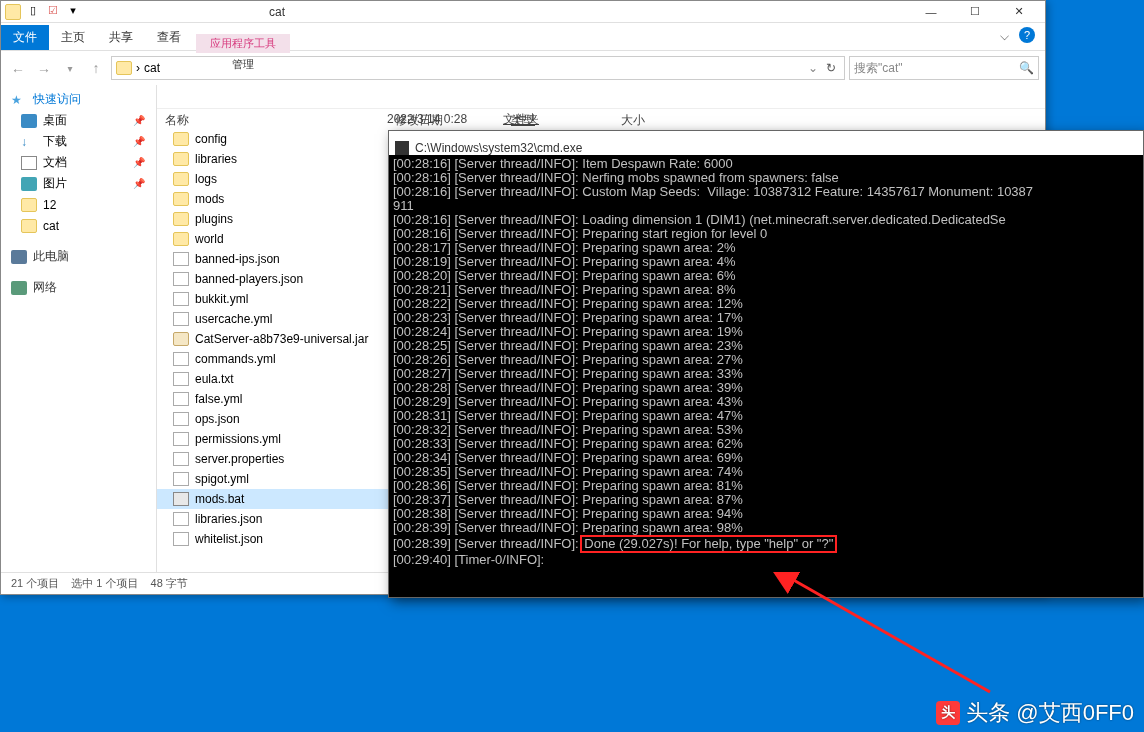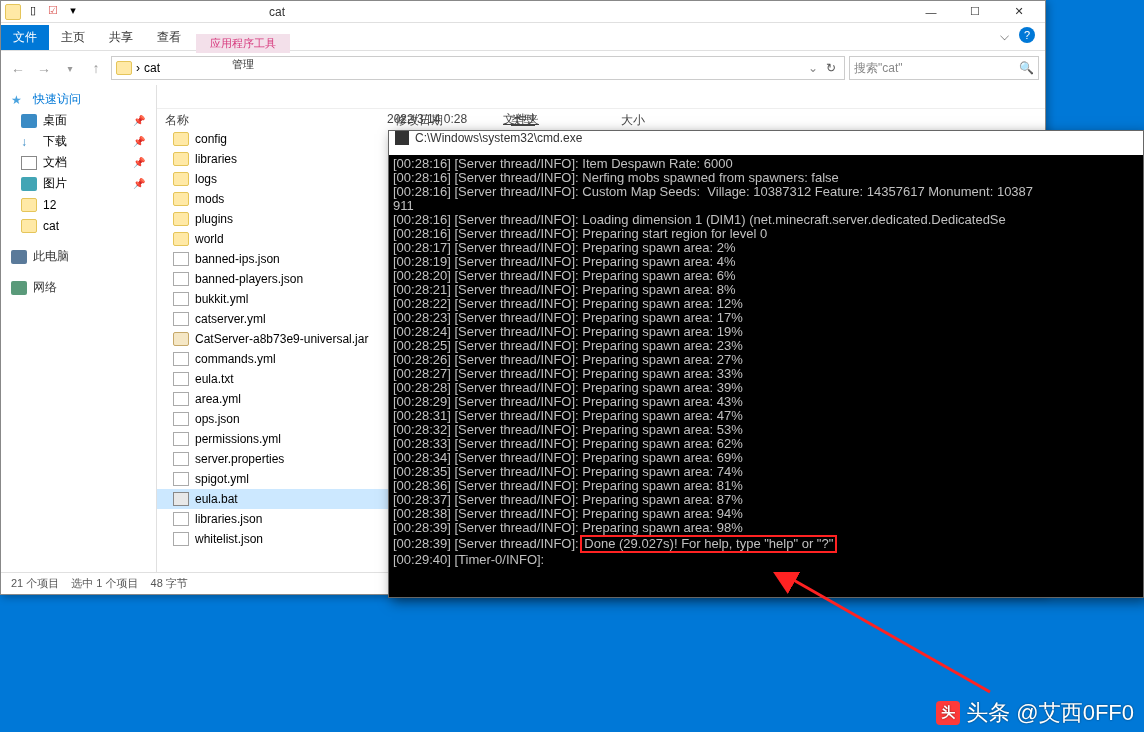--- a/index.html
+++ b/index.html
@@ -50,21 +50,21 @@
 .file-ic.folder { background: #ffe9a6; border: 1px solid #e5c55a; border-radius: 2px; }
 .file-ic.file { background: #fff; border: 1px solid #aaa; }
 .file-ic.jar { background: #f5e7c5; border: 1px solid #c5a86a; border-radius: 2px; }
 .file-ic.txt { background: #fff; border: 1px solid #aaa; position: relative; }
 .file-ic.bat { background: #e8e8e8; border: 1px solid #888; }
 .detail-row { display: flex; font-size: 12px; height: 20px; align-items: center; color: #444; }
 .detail-row .c-name { padding-left: 20px; }
 .statusbar { height: 22px; border-top: 1px solid #e0e0e0; display: flex; align-items: center; font-size: 11px; color: #555; padding: 0 10px; gap: 12px; }
 
 .cmd-window { position: absolute; top: 130px; left: 388px; width: 756px; height: 468px; background: #000; border: 1px solid #666; box-shadow: 4px 4px 12px rgba(0,0,0,0.5); }
-.cmd-title { height: 24px; background: #fff; display: flex; align-items: flex-start; padding: 0 6px; gap: 6px; font-size: 12px; color: #333; }
+.cmd-title { height: 24px; background: #fff; display: flex; align-items: flex-end; padding: 0 6px; gap: 6px; font-size: 12px; color: #333; }
 .cmd-ic { width: 14px; height: 14px; background: #333; }
 .cmd-body { padding: 2px 4px; font-family: "NSimSun","SimSun","Courier New",monospace; font-size: 13px; line-height: 14px; color: #c0c0c0; white-space: pre; overflow: hidden; }
 .cmd-body .line { display: block; }
 .red-box { border: 2px solid #ff2222; display: inline-block; padding: 0 2px; margin-left: -2px; }
 .arrow { position: absolute; top: 572px; left: 770px; width: 240px; height: 130px; pointer-events: none; }
 .watermark { position: absolute; bottom: 4px; right: 10px; color: #fff; font-size: 22px; display: flex; align-items: center; gap: 6px; text-shadow: 0 0 2px rgba(0,0,0,0.6); }
 .watermark .logo { width: 24px; height: 24px; background: #ff3a3a; border-radius: 4px; display: flex; color: #fff; font-size: 14px; align-items: center; justify-content: center; font-weight: bold; }
 </style>
 </head>
 <body>
@@ -211,57 +211,57 @@
           <div class="file-row">
             <span class="file-ic file"></span>
             <span>banned-players.json</span>
           </div>
           <div class="file-row">
             <span class="file-ic file"></span>
             <span>bukkit.yml</span>
           </div>
           <div class="file-row">
             <span class="file-ic file"></span>
-            <span>catserver.yml</span>
+            <span>usercache.yml</span>
           </div>
           <div class="file-row">
             <span class="file-ic jar"></span>
             <span>CatServer-a8b73e9-universal.jar</span>
           </div>
           <div class="file-row">
             <span class="file-ic file"></span>
             <span>commands.yml</span>
           </div>
           <div class="file-row">
             <span class="file-ic txt"></span>
             <span>eula.txt</span>
           </div>
           <div class="file-row">
             <span class="file-ic file"></span>
-            <span>area.yml</span>
+            <span>false.yml</span>
           </div>
           <div class="file-row">
             <span class="file-ic file"></span>
             <span>ops.json</span>
           </div>
           <div class="file-row">
             <span class="file-ic file"></span>
             <span>permissions.yml</span>
           </div>
           <div class="file-row">
             <span class="file-ic file"></span>
             <span>server.properties</span>
           </div>
           <div class="file-row">
             <span class="file-ic file"></span>
             <span>spigot.yml</span>
           </div>
           <div class="file-row selected">
             <span class="file-ic bat"></span>
-            <span>eula.bat</span>
+            <span>mods.bat</span>
           </div>
           <div class="file-row">
             <span class="file-ic file"></span>
             <span>libraries.json</span>
           </div>
           <div class="file-row">
             <span class="file-ic file"></span>
             <span>whitelist.json</span>
           </div>
         </div>

